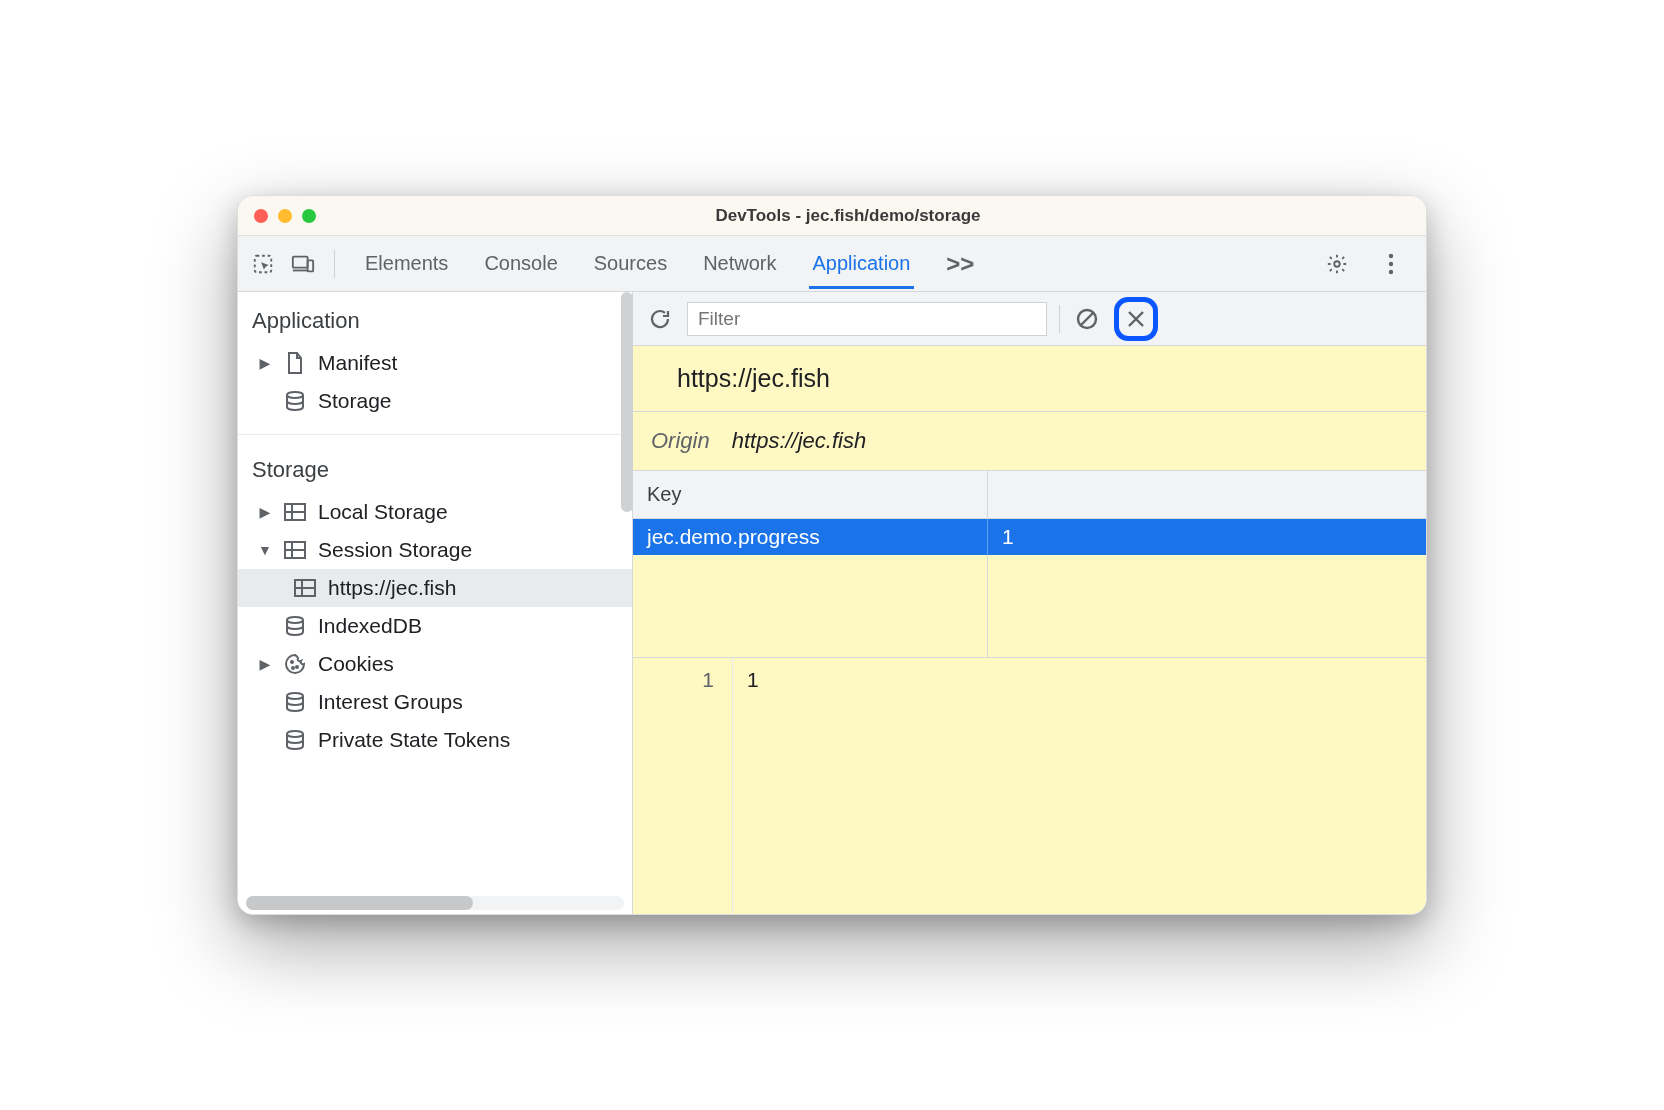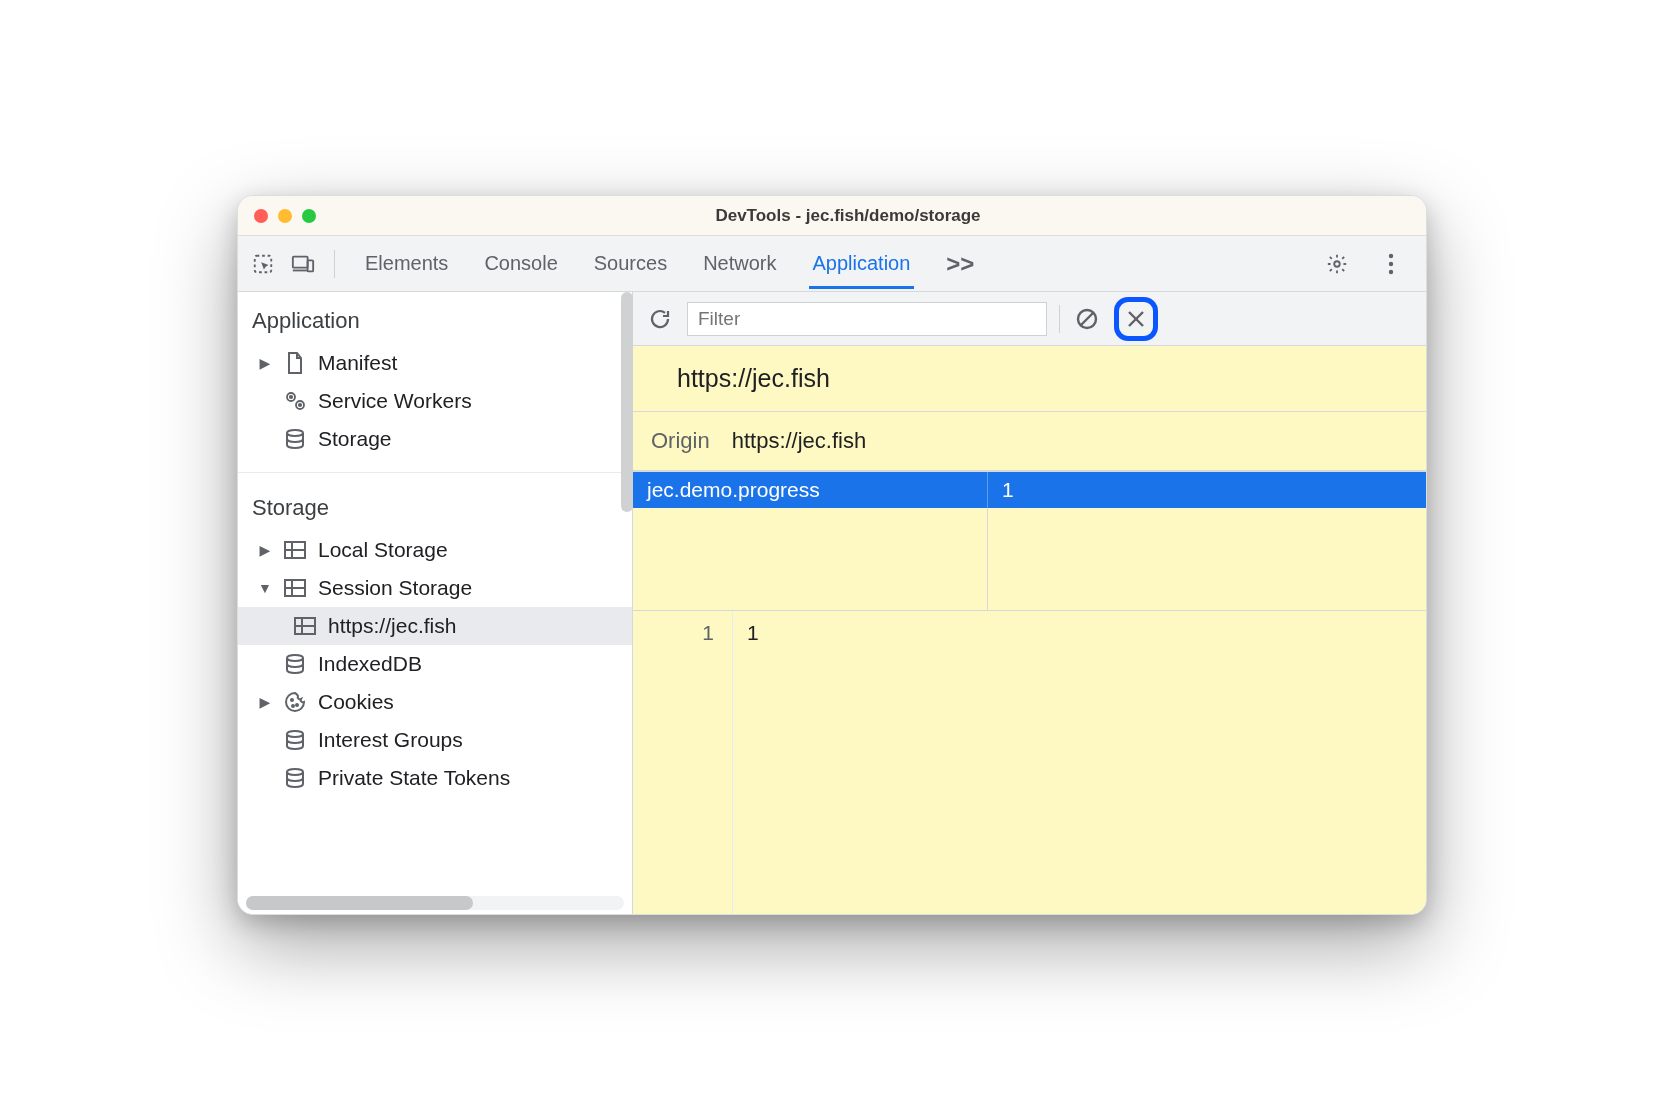--- a/index.html
+++ b/index.html
@@ -183,20 +183,21 @@
     font-size: 25px;
     color: #202124;
     border-bottom: 1px solid #d6d8da;
   }
   .origin-row {
     display: flex;
     gap: 22px;
     padding: 16px 18px;
     font-size: 22px;
     border-bottom: 1px solid #d6d8da;
+    font-style: italic;
   }
   .origin-row .label { color: #5f6368; }
   .origin-row .value { color: #202124; }
   .kvtable {
     display: flex;
     border-bottom: 1px solid #d6d8da;
     background: #f1f3f4;
     font-size: 20px;
     color: #3c4043;
   }
@@ -300,32 +301,20 @@
             <svg width="22" height="24" viewBox="0 0 20 24" fill="none" stroke="currentColor" stroke-width="2">
               <path d="M4 2h8l4 5v15H4z"></path>
                 <path d="M12 2v5h4"></path>
             </svg>
           </span>
           <span>Manifest</span>
         </div>
         <div class="tree-row">
           <span class="noindent"></span>
           <span class="icon">
-            <svg width="24" height="22" viewBox="0 0 24 22" fill="none" stroke="currentColor" stroke-width="1.8">
-              <circle cx="8" cy="7" r="4"></circle>
-                <circle cx="8" cy="7" r="1.2" fill="currentColor"></circle>
-              <circle cx="17" cy="15" r="4"></circle>
-                <circle cx="17" cy="15" r="1.2" fill="currentColor"></circle>
-            </svg>
-          </span>
-          <span>Service Workers</span>
-        </div>
-        <div class="tree-row">
-          <span class="noindent"></span>
-          <span class="icon">
             <svg width="22" height="22" viewBox="0 0 22 22" fill="none" stroke="currentColor" stroke-width="2">
               <ellipse cx="11" cy="5" rx="8" ry="3"></ellipse>
                 <path d="M3 5v12c0 1.7 3.6 3 8 3s8-1.3 8-3V5"></path>
                 <path d="M3 11c0 1.7 3.6 3 8 3s8-1.3 8-3"></path>
             </svg>
           </span>
           <span>Storage</span>
         </div>
       </div>
 
@@ -446,20 +435,21 @@
       </div>
 
       <div class="origin-header">https://jec.fish</div>
 
       <div class="origin-row">
         <span class="label">Origin</span>
         <span class="value">https://jec.fish</span>
       </div>
 
       <div class="kvtable">
+        <div class="col keycol">Key</div>
       </div>
 
       <div class="kvrows">
         <div class="kvrow sel">
           <div class="keycol">jec.demo.progress</div>
           <div class="valcol">1</div>
         </div>
         <div class="kvempty">
           <div class="keycol"></div>
             <div class="valcol"></div>

